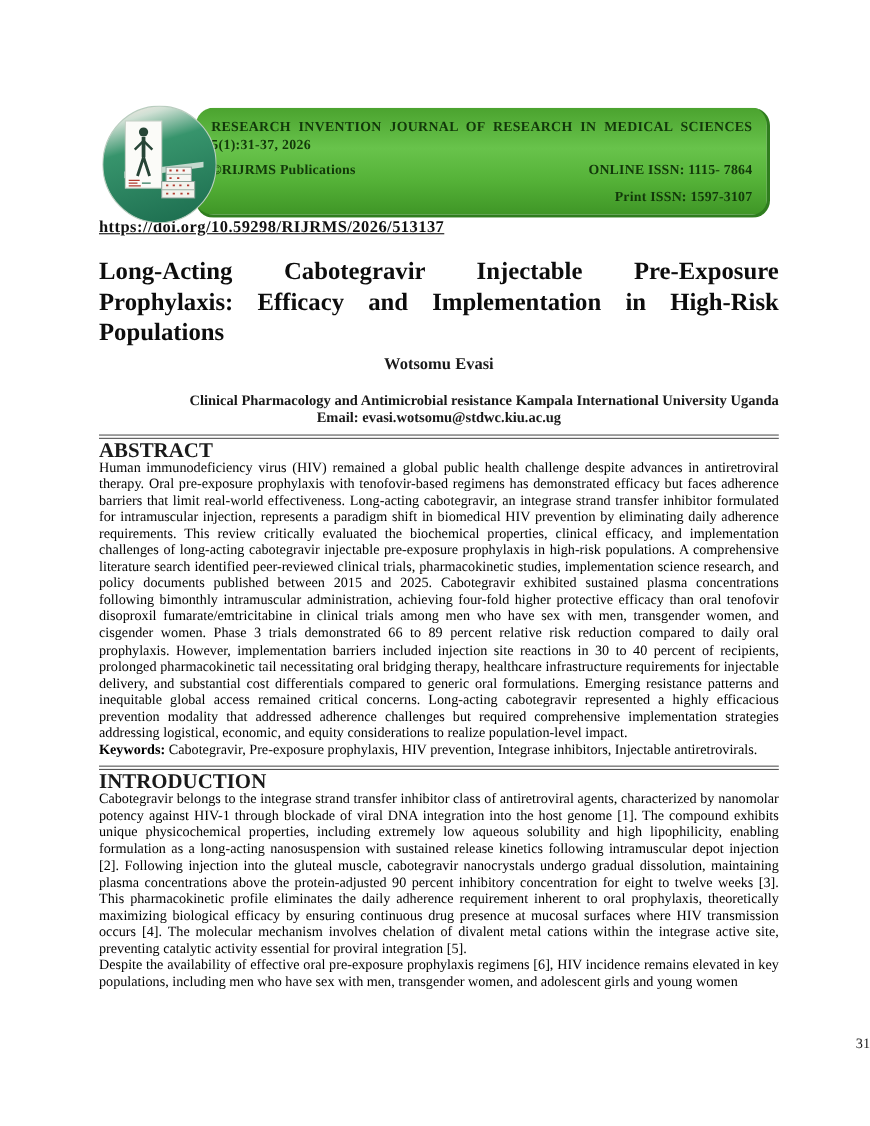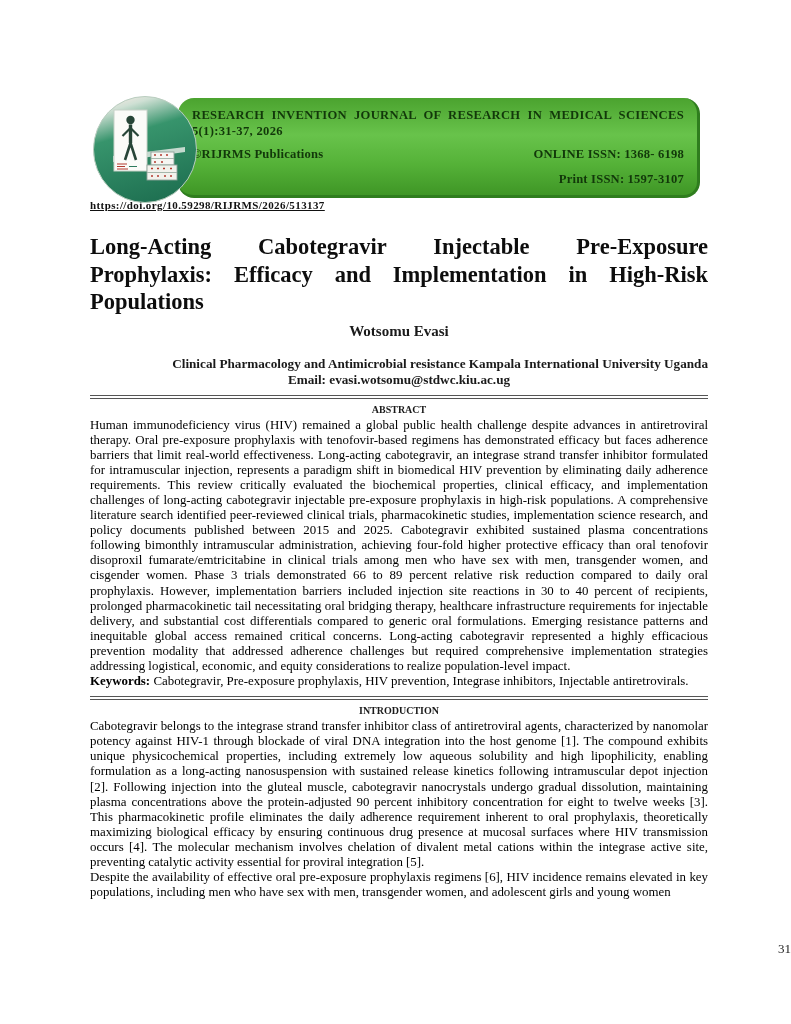--- a/index.html
+++ b/index.html
@@ -14,31 +14,31 @@
     border-radius:16px;
     background:linear-gradient(180deg,#4ba32f 0%,#68c34b 38%,#55b238 68%,#3f9626 100%);
     border-right:3px solid #2f7d1e;border-bottom:3px solid #2f7d1e;
     padding:9px 13px 8px 14px;color:#12380a;z-index:1;
   }
   .jline{font-size:12.6px;font-weight:bold;line-height:16px;text-align:justify;letter-spacing:0.3px;}
   .mast-row{display:flex;justify-content:space-between;align-items:flex-start;margin-top:8px;}
   .publisher{font-size:12.6px;font-weight:bold;letter-spacing:0.2px;}
   .issn-col{text-align:right;font-size:12.6px;font-weight:bold;display:flex;flex-direction:column;gap:10px;letter-spacing:0.2px;}
   .doi{
-    position:absolute;left:90px;top:199px;font-size:11px;font-weight:bold;color:#111;
+    position:absolute;left:90px;top:199px;font-size:15px;font-weight:bold;color:#111;
     text-decoration:underline;letter-spacing:0.4px;
   }
   
   .content{position:absolute;left:90px;top:233px;width:618px;}
   .title{font-size:22.5px;font-weight:bold;line-height:27.5px;text-align:justify;color:#0d0d0d;}
   .author{text-align:center;font-weight:bold;font-size:15px;margin-top:6px;line-height:18px;}
   .affil{text-align:right;font-weight:bold;font-size:13.2px;margin-top:16px;line-height:16px;}
   .email{text-align:center;font-weight:bold;font-size:13.2px;line-height:16px;}
   .rule{height:2px;border-top:1px solid #555;border-bottom:1px solid #555;margin-top:7px;}
-  .sect-head{text-align:center;font-weight:bold;font-size:10px;line-height:17px;margin-top:2px;}
+  .sect-head{text-align:left;font-weight:bold;font-size:19px;line-height:17px;margin-top:2px;}
   .body-text{font-size:12.9px;line-height:15.1px;text-align:justify;color:#000000;}
   .kw-label{font-weight:bold;}
   .pagenum{position:absolute;left:0;top:941px;width:791px;text-align:right;font-size:13px;color:#222;}
   a{cursor:pointer;}
 </style>
 </head>
 <body>
 
 <div class="page">
 
@@ -70,21 +70,21 @@
         <path d="M61 59 L63 59 M67 59 L69 59 M73 59 L75 59 M61 66 L63 66 M68 66 L70 66 M58 72.5 L60 72.5 M64 72.5 L66 72.5 M70 72.5 L72 72.5 M77 72.5 L79 72.5 M58 80 L60 80 M64 80 L66 80 M71 80 L73 80 M77 80 L79 80" stroke="#b23a2e" stroke-width="1.6"></path>
       </g>
     </svg>
   </div>
 
   <div class="masthead">
     <div class="jline">RESEARCH INVENTION JOURNAL OF RESEARCH IN MEDICAL SCIENCES 5(1):31-37, 2026</div>
     <div class="mast-row">
       <div class="publisher">©RIJRMS Publications</div>
       <div class="issn-col">
-        <span>ONLINE ISSN: 1368- 6198</span>
+        <span>ONLINE ISSN: 1115- 7864</span>
         <span>Print ISSN: 1597-3107</span>
       </div>
     </div>
   </div>
 
   <a class="doi">https://doi.org/10.59298/RIJRMS/2026/513137</a>
 
   <div class="content">
     <div class="title">Long-Acting Cabotegravir Injectable Pre-Exposure Prophylaxis: Efficacy and Implementation in High-Risk Populations</div>
     <div class="author">Wotsomu Evasi</div>

